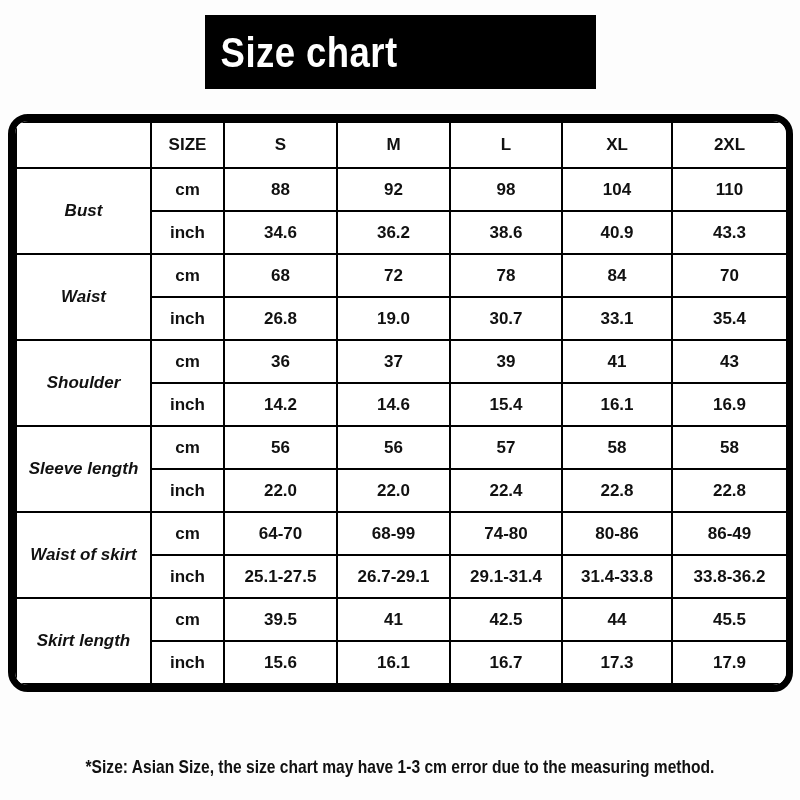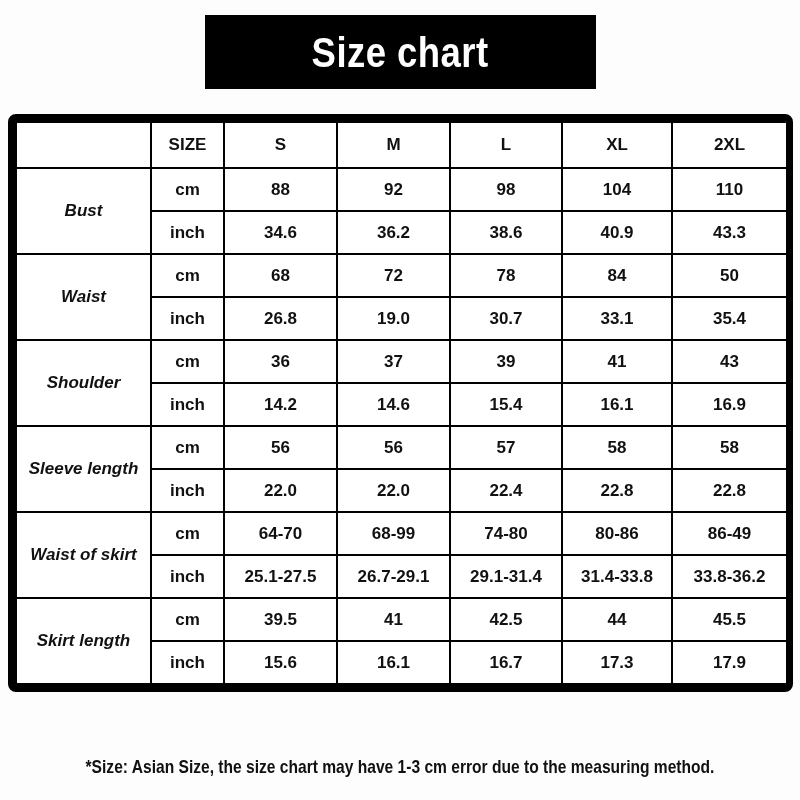--- a/index.html
+++ b/index.html
@@ -8,36 +8,36 @@
     background: var(--background, #fdfdfd);
     font-family: "Liberation Sans", sans-serif;
     position: relative;
     overflow: hidden;
   }
   .banner {
     position: absolute;
     left: 205px; top: 15px;
     width: 391px; height: 74px;
     background: var(--banner-bg, #000000);
-    display: flex; align-items: center; justify-content: center;
+    display: flex; align-items: center; 
   }
   .banner-title {
     color: var(--banner-text, #ffffff);
     font-size: 43px;
     font-weight: 700;
     white-space: nowrap;
     transform: scaleX(0.85);
     letter-spacing: 0.5px;
   }
   .table-wrap {
     position: absolute;
     left: 8px; top: 114px;
     width: 785px;
     border: 7px solid var(--table-border, #000000);
-    border-radius: 8px;
+    border-radius: 20px;
     background: #ffffff;
     overflow: hidden;
   }
   table.size-table {
     border-collapse: collapse;
     width: 100%;
     table-layout: fixed;
   }
   .size-table td {
     border: 2px solid var(--table-border, #000000);
@@ -111,21 +111,21 @@
         <td>43.3</td>
       </tr>
 
       <tr>
         <td class="row-label" rowspan="2">Waist</td>
         <td class="unit">cm</td>
         <td>68</td>
         <td>72</td>
         <td>78</td>
         <td>84</td>
-        <td>50</td>
+        <td>70</td>
       </tr>
       <tr>
         <td class="unit">inch</td>
         <td>26.8</td>
         <td>19.0</td>
         <td>30.7</td>
         <td>33.1</td>
         <td>35.4</td>
       </tr>
 

